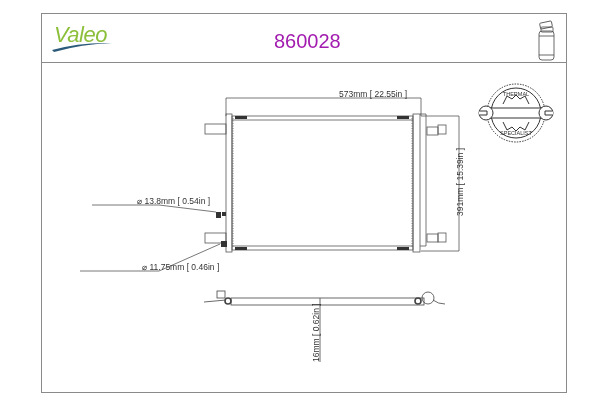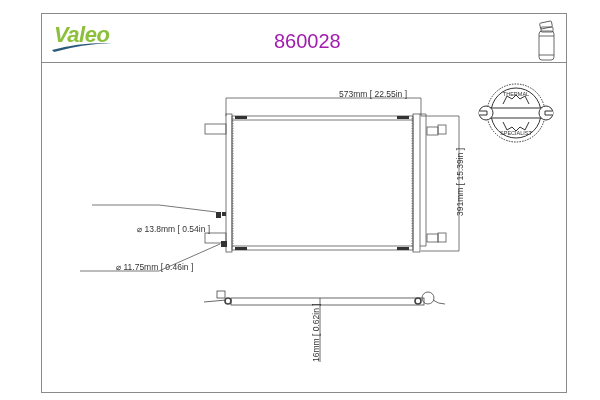--- a/index.html
+++ b/index.html
@@ -1,19 +1,19 @@
 <!DOCTYPE html>
 <html><head>
 <meta charset="utf-8">
 <style>
   html,body{margin:0;padding:0;background:#fff;}
   body{width:600px;height:400px;position:relative;overflow:hidden;font-family:"Liberation Sans",sans-serif;}
   .frame{position:absolute;left:41px;top:13px;width:526px;height:380px;border:1px solid #8a8a8a;box-sizing:border-box;}
   .hdr-line{position:absolute;left:41px;top:62px;width:526px;height:1px;background:#8a8a8a;}
-  .logo{position:absolute;left:54px;top:22px;font-family:"Liberation Sans",sans-serif;font-weight:bold;font-style:italic;font-size:22px;color:#8cbf3a;letter-spacing:-0.5px;}
+  .logo{position:absolute;left:54px;top:22px;font-family:"Liberation Sans",sans-serif;font-weight:normal;font-style:italic;font-size:22px;color:#8cbf3a;letter-spacing:-0.5px;}
   .part{position:absolute;left:274px;top:30px;font-size:20px;color:#a21caf;}
   .lbl{position:absolute;font-size:8.5px;color:#333;white-space:nowrap;padding-left:48px;}
   .vlbl{position:absolute;font-size:8.5px;color:#333;white-space:nowrap;transform:rotate(-90deg);transform-origin:left top;}
   svg{position:absolute;left:0;top:0;}
 </style>
 </head>
 <body>
 
 <div class="frame"></div>
 <div class="hdr-line"></div>
@@ -92,22 +92,22 @@
     <rect x="235" y="247" width="12" height="3"></rect>
     <rect x="397" y="247" width="12" height="3"></rect>
     <rect x="216" y="212" width="5" height="6"></rect>
     <rect x="222" y="212" width="4" height="4"></rect>
     <rect x="221" y="241" width="6" height="6"></rect>
   </g>
 </svg>
 
 <div class="lbl" style="left:291px;top:89px;">573mm [ 22.55in ]</div>
 <div class="vlbl" style="left:455px;top:216px;">391mm [ 15.39in ]</div>
-<div class="lbl" style="left:89px;top:196px;margin-top:28px;">⌀ 13.8mm [ 0.54in ]</div>
-<div class="lbl" style="left:68px;top:262px;">⌀ 11.75mm [ 0.46in ]</div>
+<div class="lbl" style="left:89px;top:196px;">⌀ 13.8mm [ 0.54in ]</div>
+<div class="lbl" style="left:94px;top:262px;">⌀ 11.75mm [ 0.46in ]</div>
 
 <svg width="600" height="400">
   <g fill="none" stroke="#444" stroke-width="0.8">
     <line x1="204" y1="302" x2="226" y2="300"></line>
     <rect x="217" y="291" width="8" height="7"></rect>
     <circle cx="228" cy="301" r="3" stroke-width="1.6"></circle>
     <rect x="231" y="298" width="193" height="7"></rect>
     <circle cx="418" cy="301" r="3" stroke-width="1.6"></circle>
     <circle cx="428" cy="298" r="6"></circle>
     <path d="M433 300 q5 4 12 4"></path>

